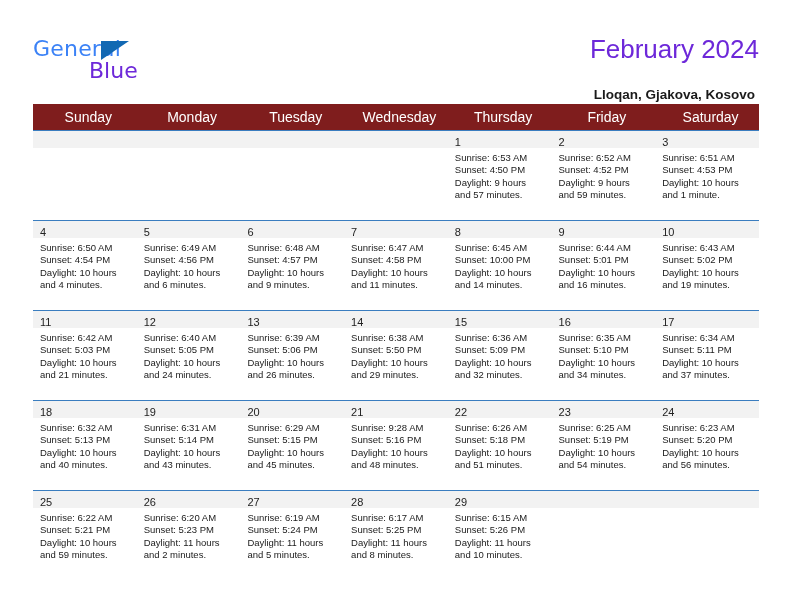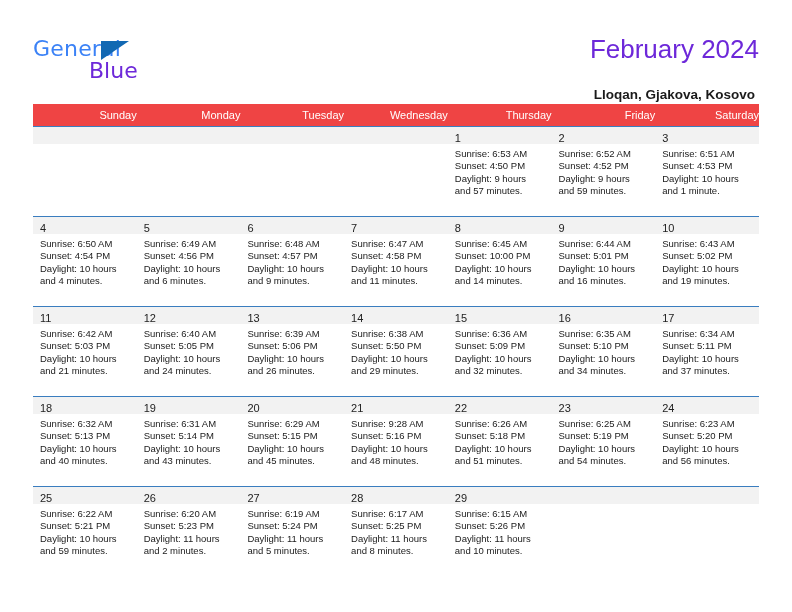--- a/index.html
+++ b/index.html
@@ -92,25 +92,25 @@
   
   .calendar {
     position: absolute;
     left: 33px;
     top: 104px;
     width: 726px;
     border-collapse: collapse;
     table-layout: fixed;
   }
   .calendar th {
-    background: #ef4444;
+    background: #7f1d1d;
     color: #ffffff;
-    font-size: 11px;
+    font-size: 14px;
     font-weight: normal;
-    text-align: right;
+    text-align: center;
     padding: 5px 0 5px 7px;
     height: 19px;
     box-sizing: border-box;
   }
   .calendar td {
     vertical-align: top;
     padding: 0;
     border-top: 1px solid #3a7dbf;
     width: 103.7px;
     height: 90px;

